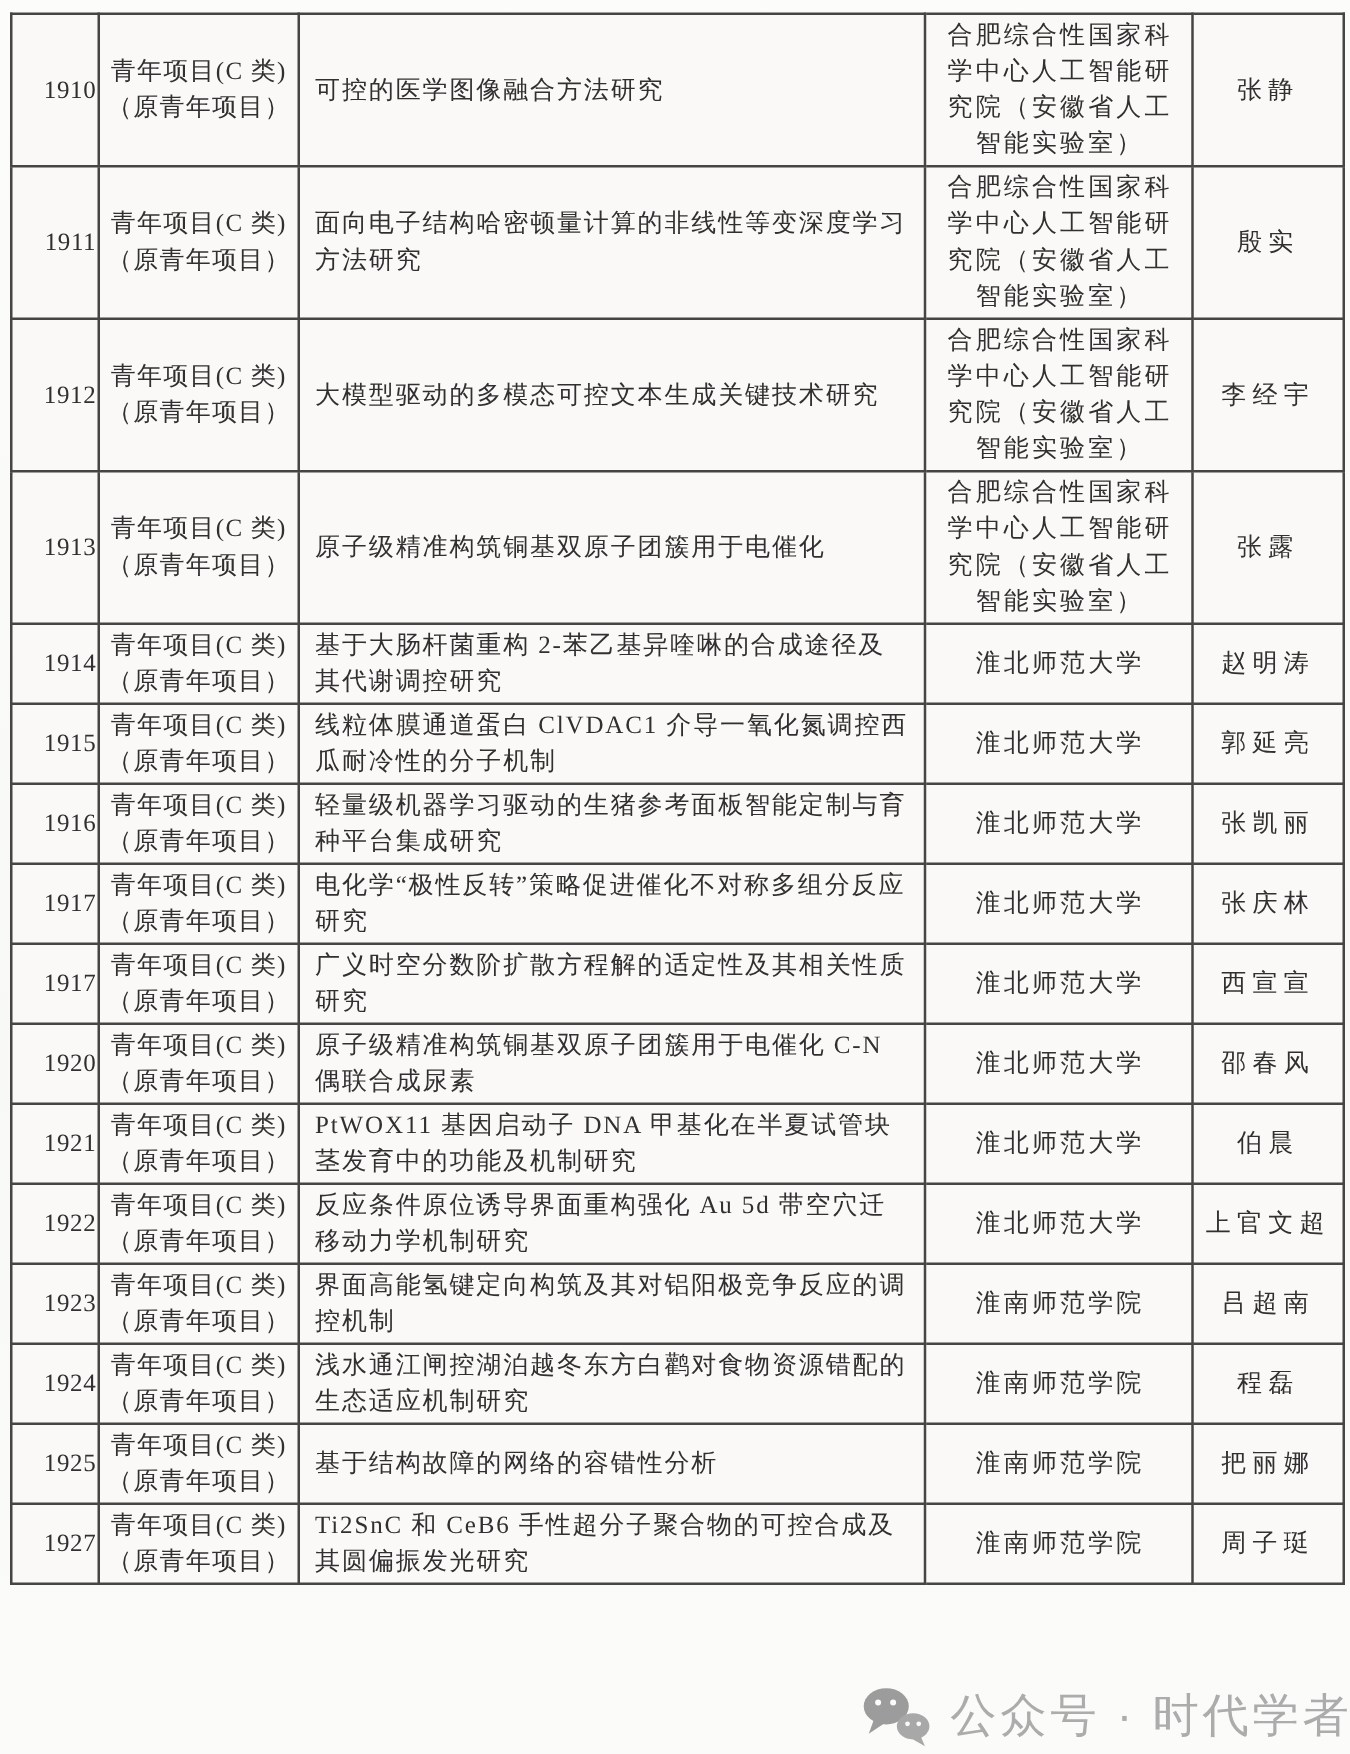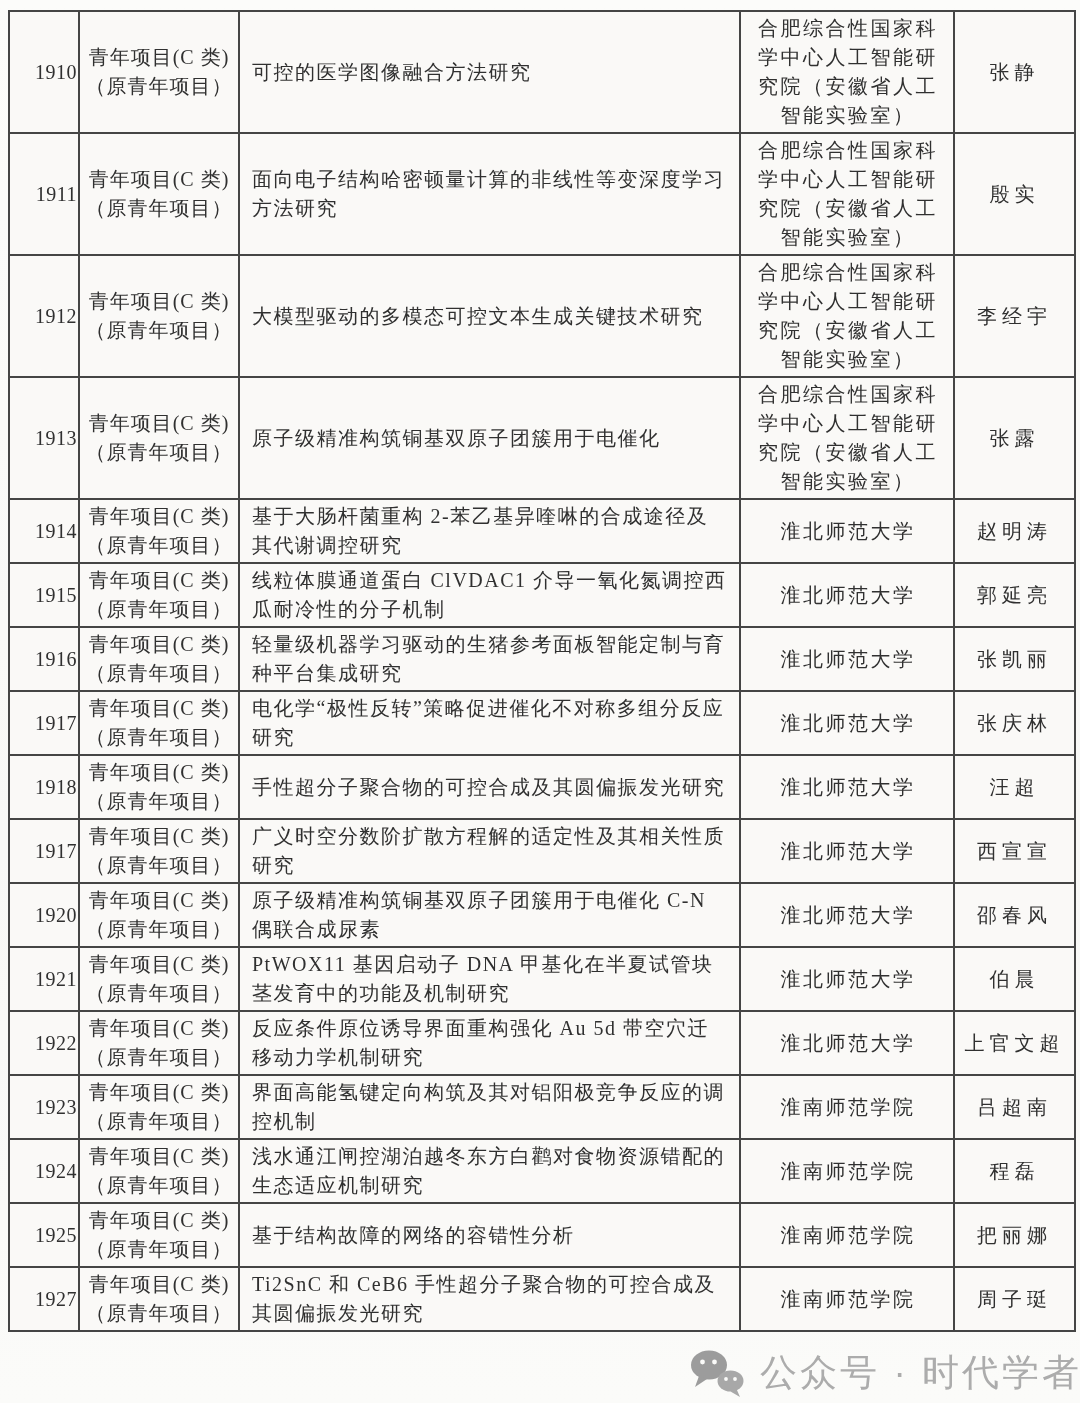--- a/index.html
+++ b/index.html
@@ -170,30 +170,20 @@
     <td class="c-id">1917</td>
     <td class="c-type">
       <div class="type-line">青年项目(C 类)</div>
       <div class="type-line">（原青年项目）</div>
     </td>
     <td class="c-title">电化学“极性反转”策略促进催化不对称多组分反应研究</td>
     <td class="c-org">淮北师范大学</td>
     <td class="c-name">张庆林</td>
   </tr>
         <tr class="row">
-    <td class="c-id">1918</td>
-    <td class="c-type">
-      <div class="type-line">青年项目(C 类)</div>
-      <div class="type-line">（原青年项目）</div>
-    </td>
-    <td class="c-title">手性超分子聚合物的可控合成及其圆偏振发光研究</td>
-    <td class="c-org">淮北师范大学</td>
-    <td class="c-name">汪超</td>
-  </tr>
-        <tr class="row">
     <td class="c-id">1917</td>
     <td class="c-type">
       <div class="type-line">青年项目(C 类)</div>
       <div class="type-line">（原青年项目）</div>
     </td>
     <td class="c-title">广义时空分数阶扩散方程解的适定性及其相关性质研究</td>
     <td class="c-org">淮北师范大学</td>
     <td class="c-name">西宣宣</td>
   </tr>
         <tr class="row">

